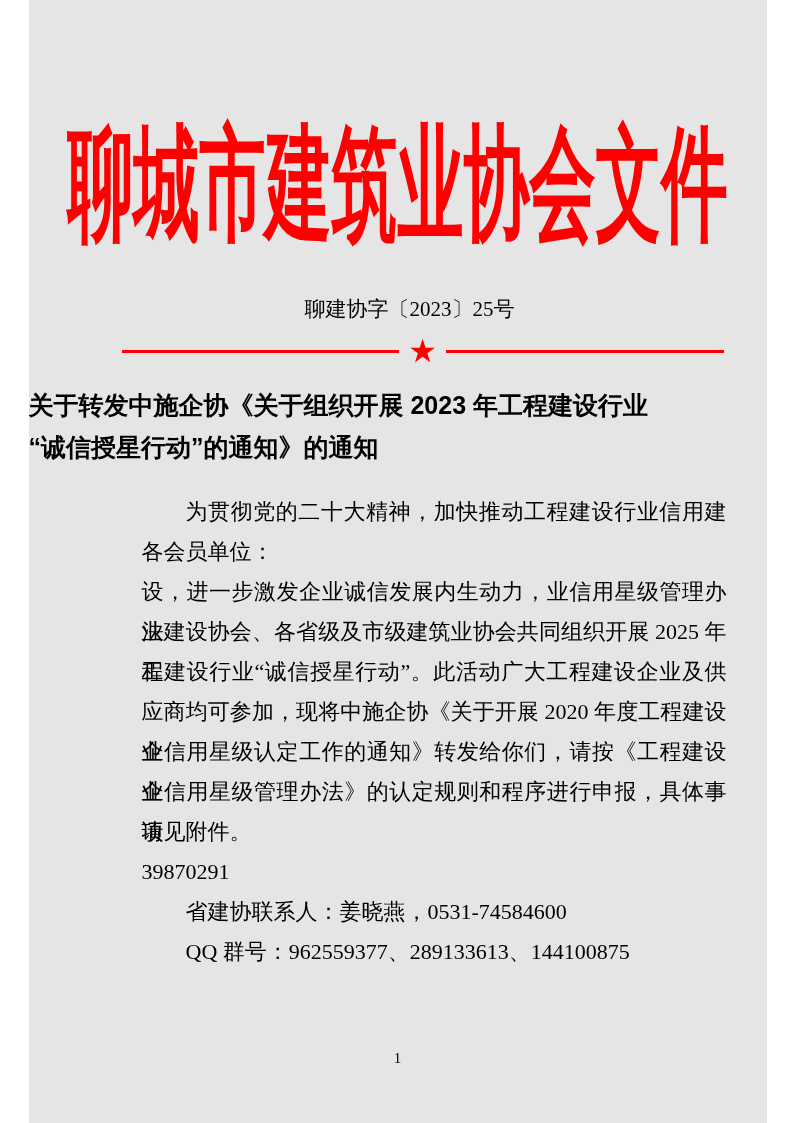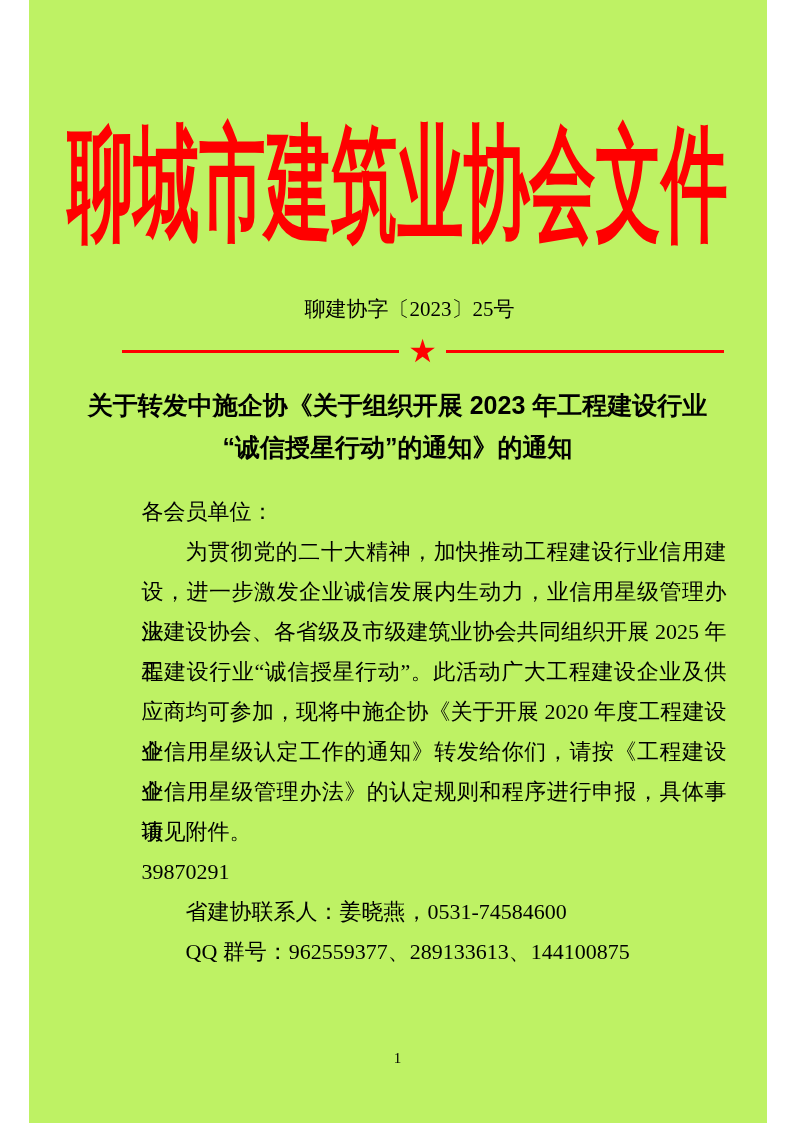--- a/index.html
+++ b/index.html
@@ -4,21 +4,21 @@
 <style>
   * { margin: 0; padding: 0; box-sizing: border-box; }
   html, body { background: #ffffff; }
   :root { --accent: #ff0000; --ink: #000000; }
 
   .page {
     position: relative;
     width: 738px;
     height: 1123px;
     margin: 0 auto;
-    background: #bef264;
+    background: #e5e5e5;
     overflow: hidden;
     font-family: "Liberation Serif", "DejaVu Serif", serif;
     color: var(--ink);
   }
 
   
   .letterhead {
     position: absolute;
     top: 152px;
     left: 0;
@@ -70,21 +70,20 @@
     margin: 0 9px;
     font-family: "DejaVu Sans", sans-serif;
   }
 
   
   .doc-title {
     position: absolute;
     top: 384px;
     left: 0;
     width: 100%;
-    text-align: center;
     font-size: 25px;
     font-weight: bold;
     line-height: 42px;
     font-family: "Liberation Sans", "DejaVu Sans", sans-serif;
     color: var(--ink);
   }
 
   
   .body-text {
     position: absolute;
@@ -133,22 +132,22 @@
     <span class="star">★</span>
     <span class="rule"></span>
   </div>
 
   <div class="doc-title">
     <div>关于转发中施企协《关于组织开展 2023 年工程建设行业</div>
     <div>“诚信授星行动”的通知》的通知</div>
   </div>
 
   <div class="body-text">
+      <div class="body-line stretch indent">为贯彻党的二十大精神，加快推动工程建设行业信用建</div>
       <div class="body-line">各会员单位：</div>
-      <div class="body-line stretch indent">为贯彻党的二十大精神，加快推动工程建设行业信用建</div>
       <div class="body-line stretch">设，进一步激发企业诚信发展内生动力，业信用星级管理办法</div>
       <div class="body-line stretch">业建设协会、各省级及市级建筑业协会共同组织开展 2025 年工</div>
       <div class="body-line stretch">程建设行业“诚信授星行动”。此活动广大工程建设企业及供</div>
       <div class="body-line stretch">应商均可参加，现将中施企协《关于开展 2020 年度工程建设企</div>
       <div class="body-line stretch">业信用星级认定工作的通知》转发给你们，请按《工程建设企</div>
       <div class="body-line stretch">业信用星级管理办法》的认定规则和程序进行申报，具体事项</div>
       <div class="body-line">请见附件。</div>
       <div class="body-line">39870291</div>
       <div class="body-line indent">省建协联系人：姜晓燕，0531-74584600</div>
       <div class="body-line indent">QQ 群号：962559377、289133613、144100875</div>

